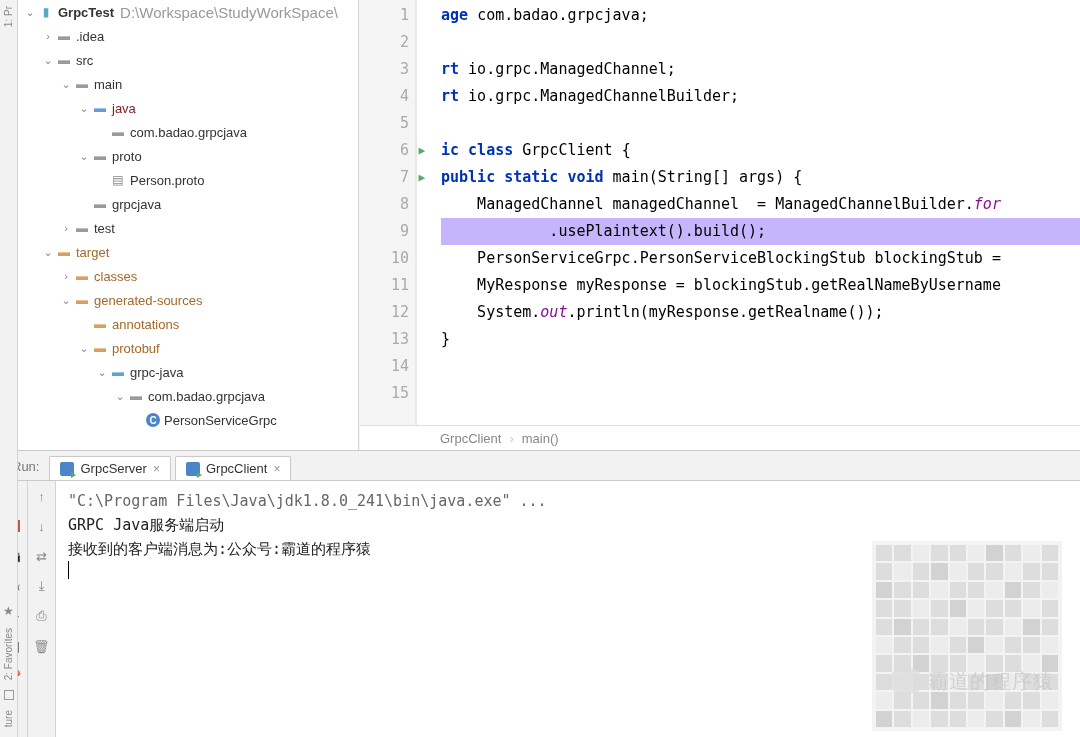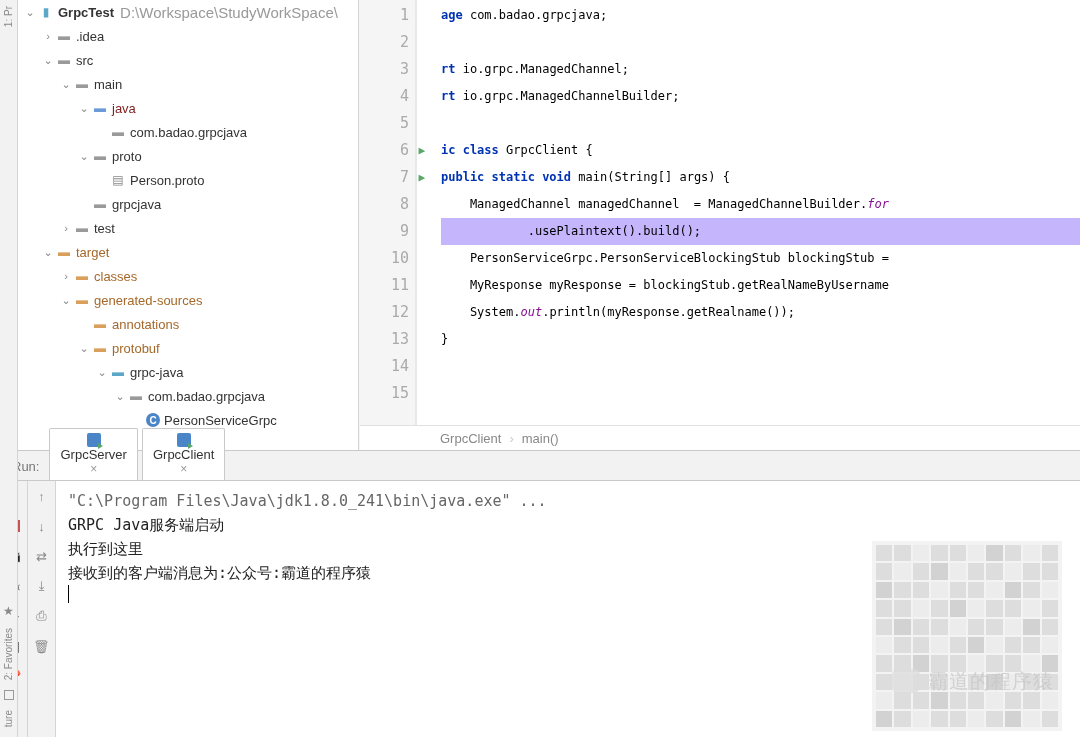--- a/index.html
+++ b/index.html
@@ -103,21 +103,21 @@
 .line-numbers .ln { position: relative; }
 .run-marker {
   position: absolute;
   right: -16px;
   color: #59a869;
   font-size: 11px;
 }
 .editor-content {
   flex: 1;
   font-family: "Consolas", monospace;
-  font-size: 12px;
+  font-size: 15px;
   line-height: 27px;
   padding: 2px 0 0 24px;
   white-space: pre;
   overflow: hidden;
 }
 .code-line { height: 27px; }
 .code-line.hl { background: #c4b5fd; }
 .kw { color: #0033b3; font-weight: bold; }
 .cls { color: #000; }
 .method { color: #000; }
@@ -164,23 +164,23 @@
   color: #777;
 }
 .run-tab {
   background: #fff;
   border: 1px solid #c9c9c9;
   border-bottom: none;
   padding: 4px 10px;
   margin-right: 4px;
   display: flex;
   align-items: center;
+  gap: 6px;
   border-radius: 2px 2px 0 0;
   cursor: pointer;
-  flex-direction: column;
 }
 .run-tab .close { color: #999; font-size: 12px; }
 .run-tab .run-icon {
   width: 14px; height: 14px;
   background: #4a86c7;
   border-radius: 2px;
   position: relative;
 }
 .run-tab .run-icon::after {
   content: "";
@@ -508,21 +508,20 @@
       <span class="tb-icon">↑</span>
       <span class="tb-icon">↓</span>
       <span class="tb-icon">⇄</span>
       <span class="tb-icon">⤓</span>
       <span class="tb-icon">⎙</span>
       <span class="tb-icon">🗑</span>
     </div>
     <div class="console" id="console">
       <div class="console-line cmd">"C:\Program Files\Java\jdk1.8.0_241\bin\java.exe" ...</div>
         <div class="console-line">GRPC Java服务端启动</div>
-        <div class="console-line">执行到这里</div>
         <div class="console-line">接收到的客户端消息为:公众号:霸道的程序猿</div>
         <div class="console-line"><span class="cursor-line"></span></div>
         <div class="qr-overlay">
           <div></div>
           <div></div>
           <div></div>
           <div></div>
           <div></div>
           <div></div>
           <div></div>

